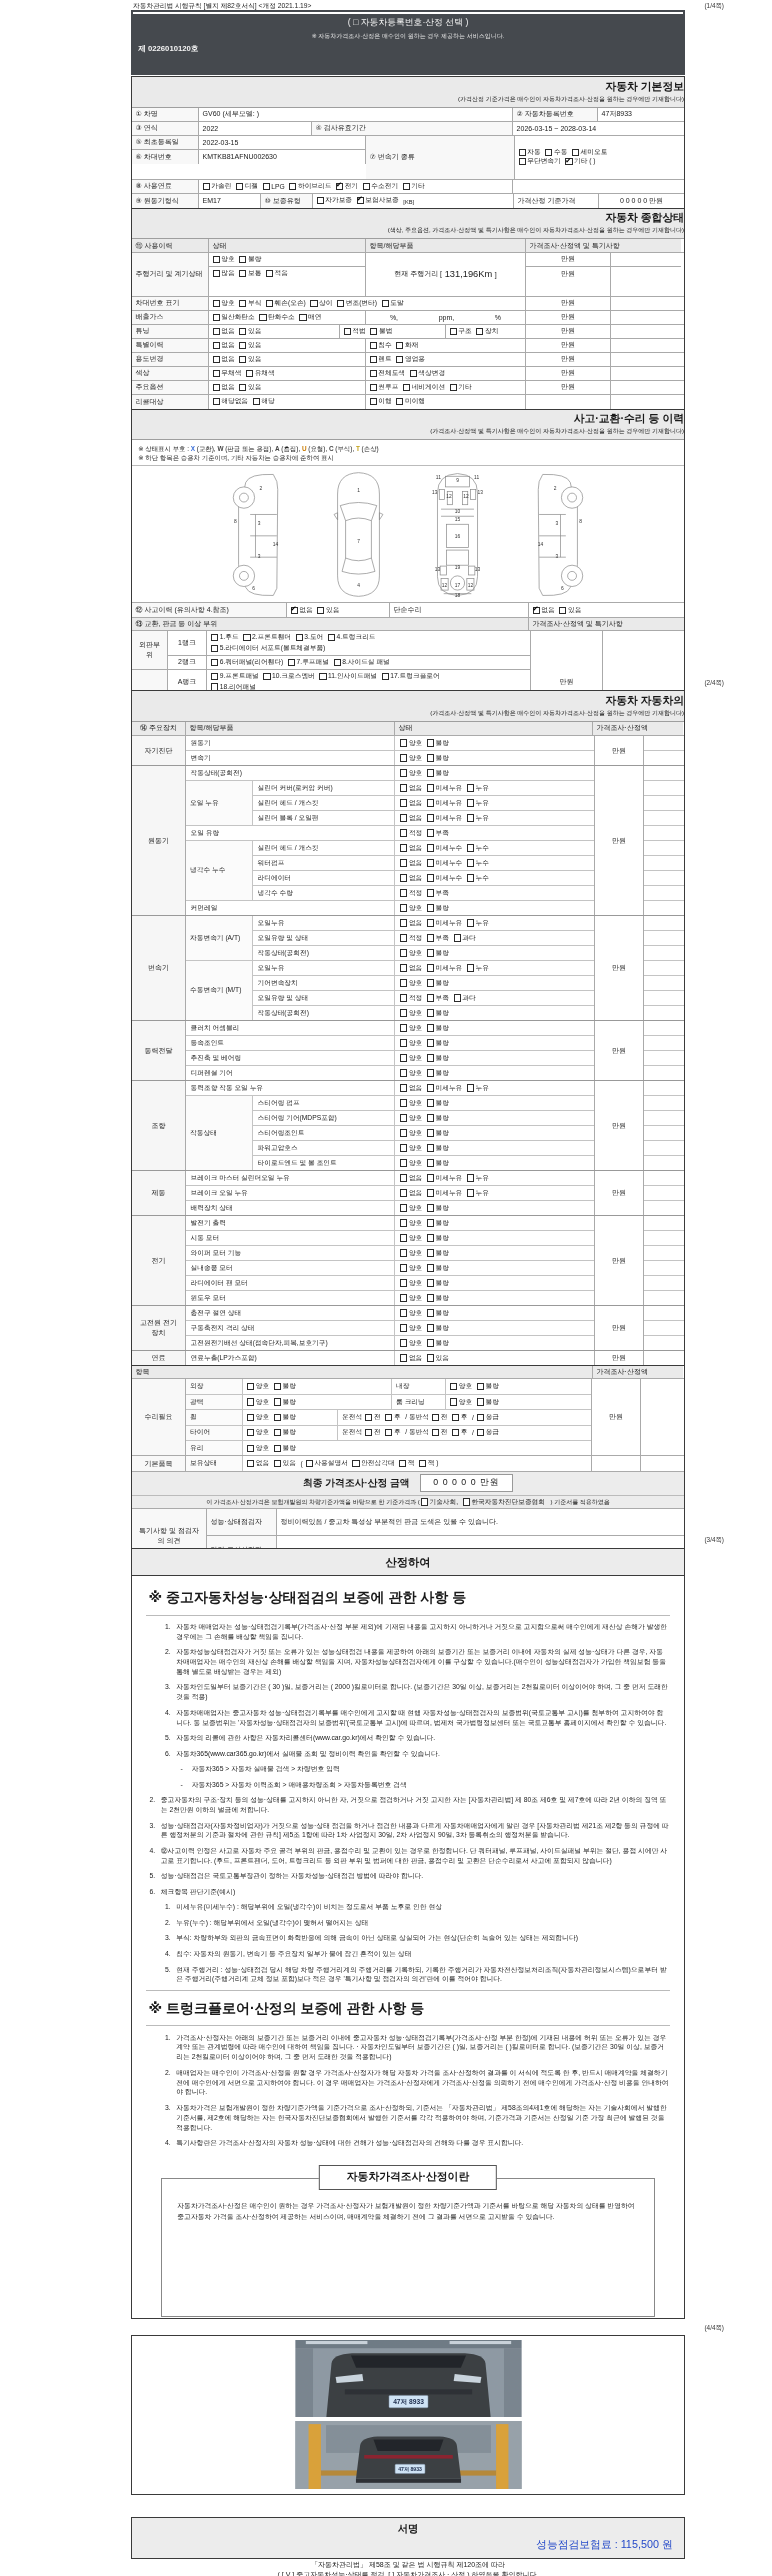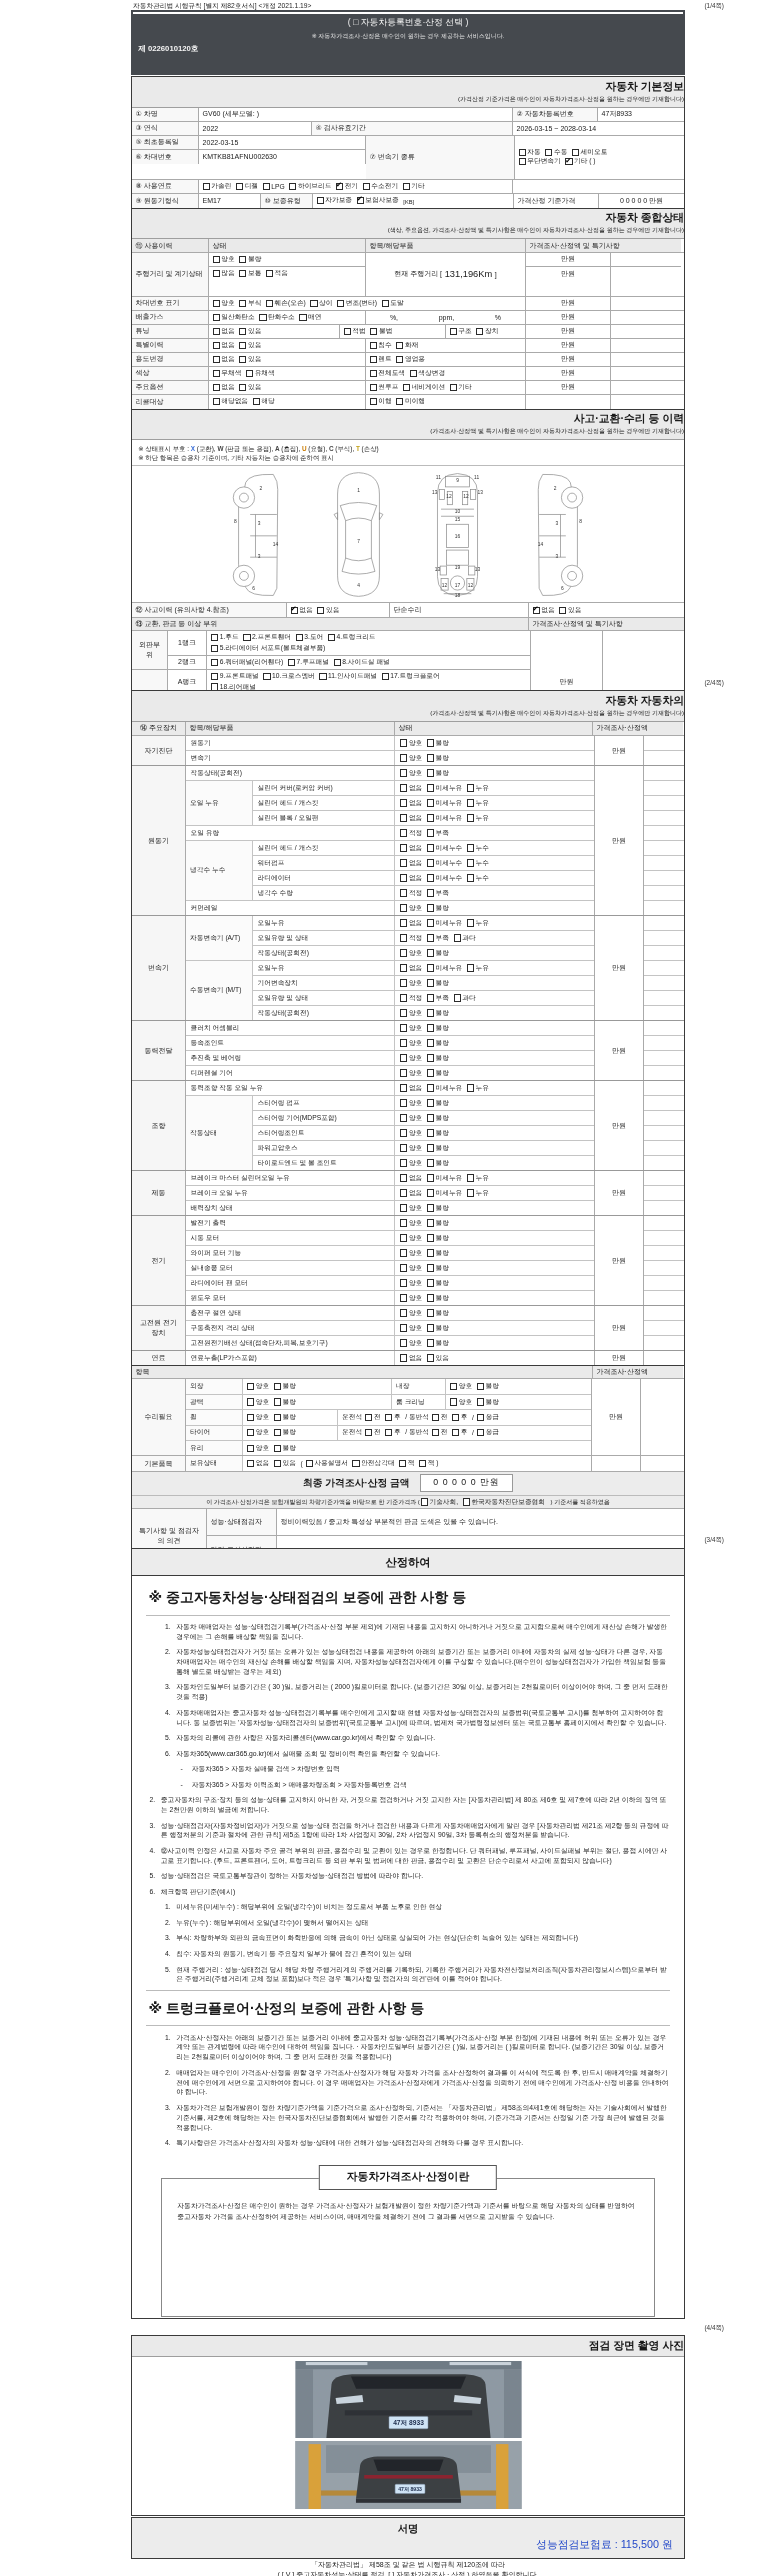--- a/index.html
+++ b/index.html
@@ -1867,23 +1867,20 @@
       </div>
     <div class="npara-box">
       <div class="ntitle-box">자동차가격조사·산정이란</div>
       <div class="npara">자동차가격조사·산정은 매수인이 원하는 경우 가격조사·산정자가 보험개발원이 정한 차량기준가액과 기준서를 바탕으로 해당 자동차의 상태를 반영하여 중고자동차 가격을 조사·산정하여 제공하는 서비스이며, 매매계약을 체결하기 전에 그 결과를 서면으로 고지받을 수 있습니다.</div>
     </div>
   </div>
 
   <div class="marker" style="top:2324px;">(4/4쪽)</div>
 
   <div class="blk" style="top:2335px;">
-    <div class="shead">
-      <div class="h">점검 장면 촬영 사진</div>
-    </div>
     <div class="pbody">
       <svg width="229" height="77" viewBox="0 0 440 150">
         <rect width="440" height="150" fill="#8e99a3"></rect>
         <rect width="440" height="16" fill="#6f7b85"></rect>
         <rect x="20" y="2" width="120" height="6" fill="#c9d2da"></rect>
           <rect x="300" y="2" width="120" height="6" fill="#c9d2da"></rect>
         <rect x="0" y="16" width="34" height="134" fill="#7a858f"></rect>
           <rect x="406" y="16" width="34" height="134" fill="#7a858f"></rect>
         <path d="M60,150 L70,46 Q72,28 110,26 L330,26 Q368,28 370,46 L380,150 Z" fill="#3c4043"></path>
         <path d="M108,30 L332,30 L322,54 L118,54 Z" fill="#22252a"></path>

